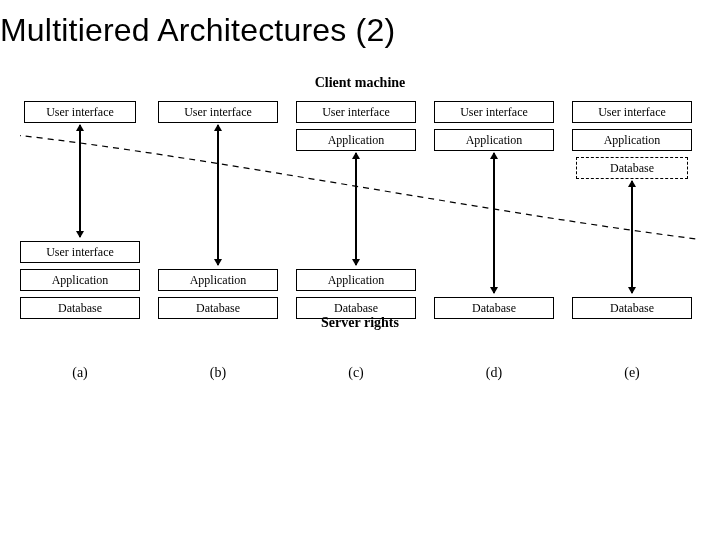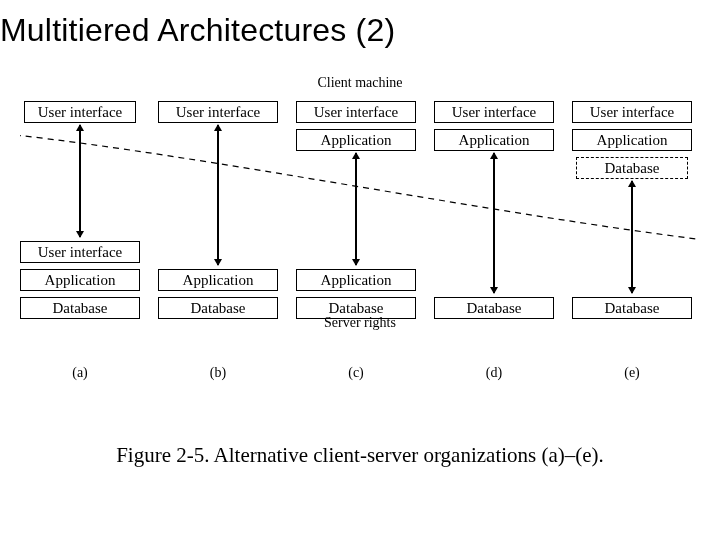--- a/index.html
+++ b/index.html
@@ -54,20 +54,21 @@
     width: 680px;
     height: 310px;
   }
   .section-label {
     position: absolute;
     left: 0;
     width: 680px;
     text-align: center;
     font-size: 14px;
     font-family: "Times New Roman", Times, serif;
+    font-weight: bold;
   }
   .section-label.top { top: 0; }
   .section-label.bottom { top: 240px; }
 
   .col {
     position: absolute;
     top: 20px;
     width: 120px;
     height: 260px;
   }
@@ -79,21 +80,21 @@
 
   .col.a { left: 0px;   }
   .col.b { left: 138px; }
   .col.c { left: 276px; }
   .col.d { left: 414px; }
   .col.e { left: 552px; }
 
   .box {
     position: absolute;
     border: 1px solid #000;
-    font-size: 15px;
+    font-size: 12px;
     font-family: "Times New Roman", Times, serif;
     display: flex;
     align-items: center;
     justify-content: center;
     background: #fff;
     box-sizing: border-box;
   }
   .col-letter {
     position: absolute;
     top: 270px;
@@ -194,14 +195,13 @@
       <div class="col-letter">(e)</div>
     </div>
 
     <div class="section-label bottom">Server rights</div>
   </div>
 
   <svg class="split" viewBox="0 0 680 310" preserveAspectRatio="none">
     <path d="M -5 60 C 180 80, 480 140, 685 165" fill="none" stroke="#000" stroke-width="1.2" stroke-dasharray="6 5"></path>
   </svg>
 
-  <div class="caption">Figure 2-5. Alternative client-server organizations (a)–(e).</div>
 </div>
 
 </body></html>

